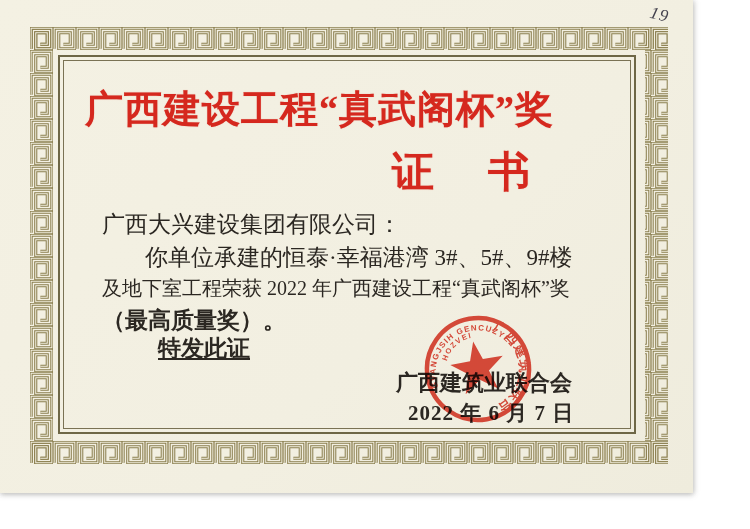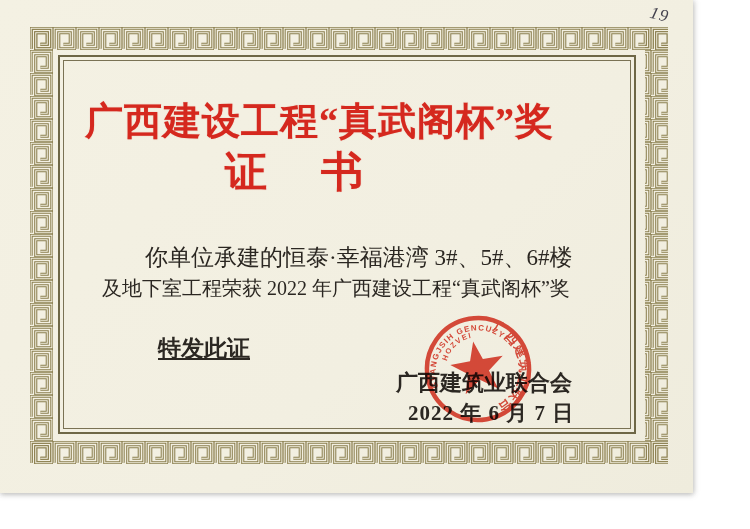--- a/index.html
+++ b/index.html
@@ -20,25 +20,24 @@
   }
   .inner-frame-line{
     position:absolute;left:3px;top:3px;right:3px;bottom:3px;
     border:1px solid #7a7254;
   }
   .cert-title{
     position:absolute;left:58px;top:84px;width:523px;
     text-align:center;font-size:38px;font-weight:700;color:#d5281e;
     letter-spacing:1px;white-space:nowrap;
     text-shadow:0 0 1px rgba(213,40,30,.4);
-    margin-top:12px;
   }
   .cert-heading{
     position:absolute;left:58px;top:144px;width:478px;
-    text-align:center;font-size:42px;font-weight:700;color:#d5281e;
+    text-align:right;font-size:42px;font-weight:700;color:#d5281e;
     letter-spacing:6px;white-space:nowrap;
     text-shadow:0 0 1px rgba(213,40,30,.4);
   }
   .body-text{position:absolute;color:#2b2722;white-space:nowrap;}
   .recipient{left:102px;top:209px;font-size:23px;}
   .bline1{left:145px;top:242px;font-size:23px;}
   .bline2{left:102px;top:275px;font-size:20px;}
   .bline3{left:102px;top:305px;font-size:23px;font-weight:600;}
   .closing{left:158px;top:333px;font-size:23px;font-weight:700;text-decoration:underline;}
   .issuer{left:396px;top:368px;font-size:22px;font-weight:700;}
@@ -73,22 +72,24 @@
     <rect x="615" y="0" width="23" height="437" fill="url(#mk)"></rect>
   </svg>
 
   <div class="inner-frame">
     <div class="inner-frame-line"></div>
   </div>
 
   <div class="cert-title">广西建设工程“真武阁杯”奖</div>
   <div class="cert-heading">证　书</div>
 
-  <div class="body-text bline1">你单位承建的恒泰·幸福港湾 3#、5#、6#楼</div>
+  <div class="body-text recipient">广西大兴建设集团有限公司：</div>
+  <div class="body-text bline1">你单位承建的恒泰·幸福港湾 3#、5#、9#楼</div>
   <div class="body-text bline2">及地下室工程荣获 2022 年广西建设工程“真武阁杯”奖</div>
+  <div class="body-text bline3">（最高质量奖）。</div>
   <div class="body-text closing">特发此证</div>
 
   <div class="body-text issuer">广西建筑业联合会</div>
   <div class="body-text issue-date">2022 年 6 月 7 日</div>
 
   <svg class="seal" viewBox="0 0 116 116">
     <defs>
       <path id="arcOuter" d="M 16.5,72.3 A 42,42 0 1 1 97.5,72.3" fill="none"></path>
       <path id="arcInner" d="M 27.9,47.1 A 32,32 0 0 1 74,30.3" fill="none"></path>
       <path id="arcRight" d="M 79,21.6 A 42,42 0 0 1 65.3,99.4" fill="none"></path>

